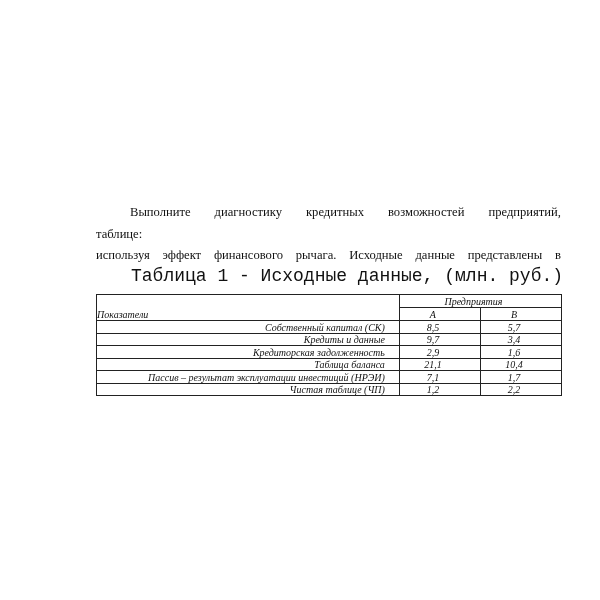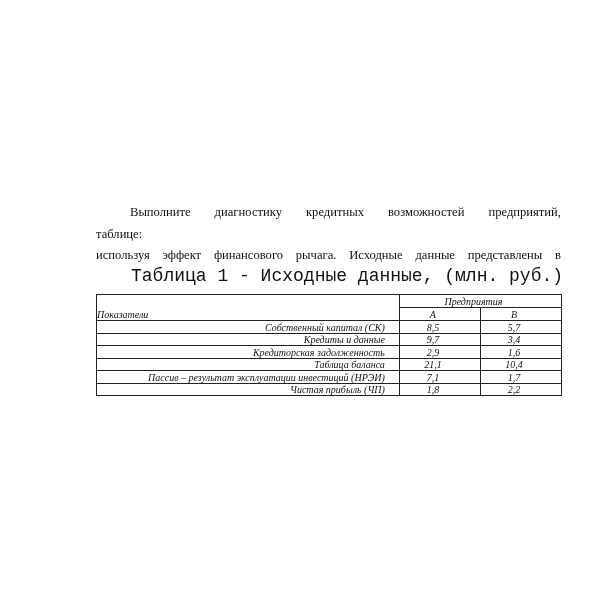--- a/index.html
+++ b/index.html
@@ -61,18 +61,18 @@
     <td class="name">Таблица баланса</td>
     <td class="num">21,1</td>
     <td class="num">10,4</td>
   </tr>
   <tr>
     <td class="name">Пассив – результат эксплуатации инвестиций (НРЭИ)</td>
     <td class="num">7,1</td>
     <td class="num">1,7</td>
   </tr>
   <tr>
-    <td class="name">Чистая прибыль (ЧП)</td>
-    <td class="num">1,8</td>
+    <td class="name">Чистая таблице (ЧП)</td>
+    <td class="num">1,2</td>
     <td class="num">2,2</td>
   </tr>
 </tbody>
   </table>
 
 </body></html>

